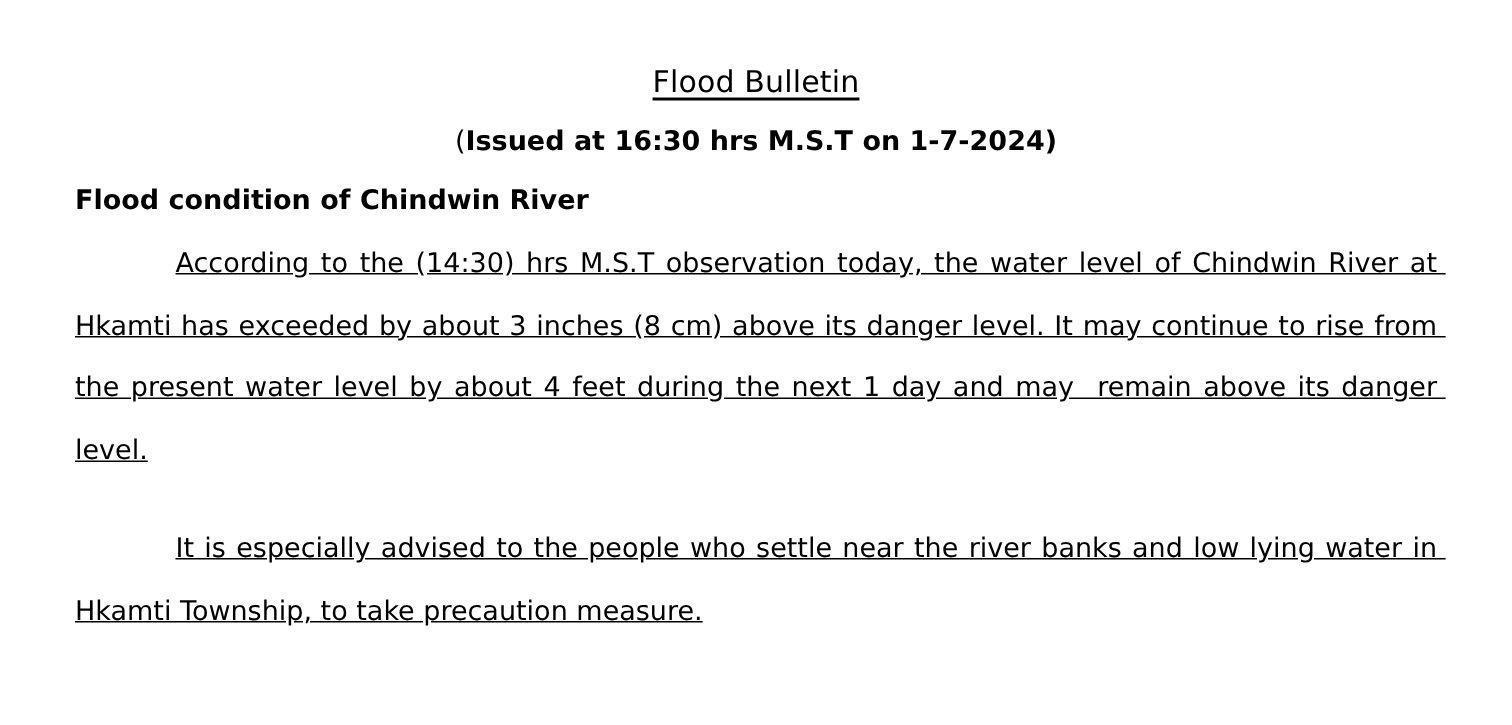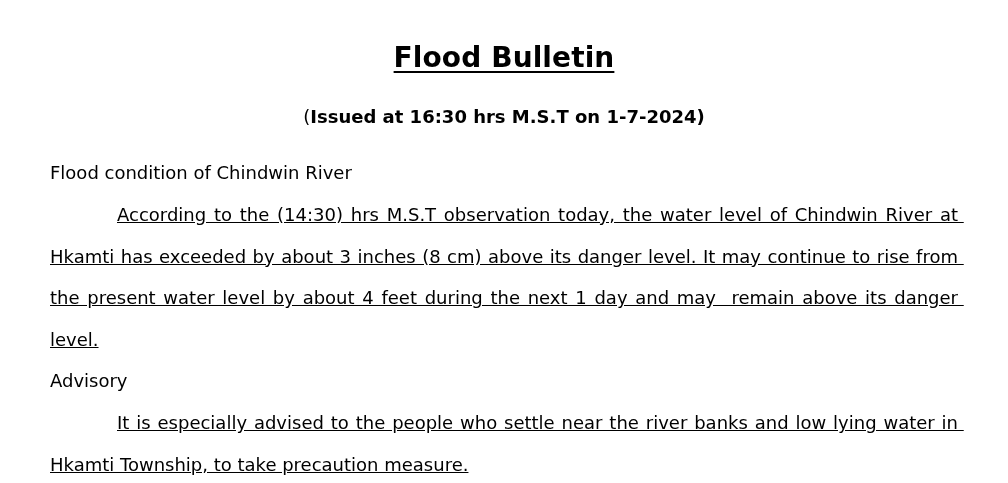--- a/index.html
+++ b/index.html
@@ -24,31 +24,31 @@
   }
 
   
   .title-row {
     text-align: center;
     margin: 0;
     padding-top: 44px;
   }
   .doc-title {
     display: inline-block;
-    font-size: 28px;
-    font-weight: bold;
+    font-size: 20px;
+    font-weight: normal;
     letter-spacing: 0.1px;
     text-decoration: underline;
     text-underline-offset: 4px;
     line-height: 1.0;
   }
 
   .subtitle-row {
     text-align: center;
-    margin: 16px;
+    margin: 0;
     padding-top: 20px;
   }
   .doc-subtitle {
     display: inline-block;
     font-size: 18px;
     line-height: 1.0;
   }
   .doc-subtitle .paren-light {
     font-weight: normal;
   }
@@ -58,21 +58,21 @@
 
   
   .body-area {
     margin: 0 auto;
     width: 908px;           
     padding-top: 21px;
   }
 
   .section-heading {
     font-size: 18px;
-    font-weight: normal;
+    font-weight: bold;
     line-height: 1.0;
     margin: 0;
     padding: 0;
   }
 
   .para {
     font-size: 18px;
     font-weight: normal;
     line-height: 41.6px;
     margin: 0;
@@ -108,20 +108,19 @@
   <div class="body-area">
 
     <h2 class="section-heading">Flood condition of Chindwin River</h2>
 
     <div class="gap-after-heading-1"></div>
 
     <p class="para"><span class="indent"></span><span>According to the (14:30) hrs M.S.T observation today, the water level of Chindwin River at Hkamti has exceeded by about 3 inches (8 cm) above its danger level. It may continue to rise from the present water level by about 4 feet during the next 1 day and may  remain above its danger level.</span></p>
 
     <div class="gap-before-advisory"></div>
 
-    <h2 class="section-heading">Advisory</h2>
 
     <div class="gap-after-advisory"></div>
 
     <p class="para"><span class="indent"></span><span>It is especially advised to the people who settle near the river banks and low lying water in Hkamti Township, to take precaution measure.</span></p>
 
   </div>
 </div>
 
 </body></html>

